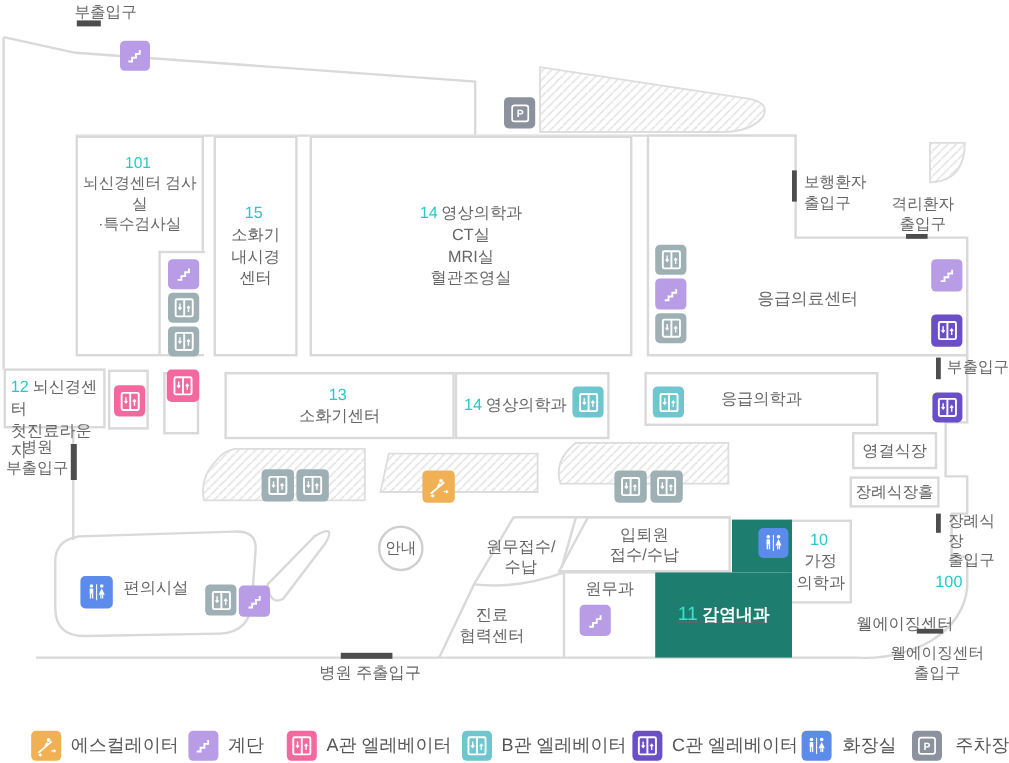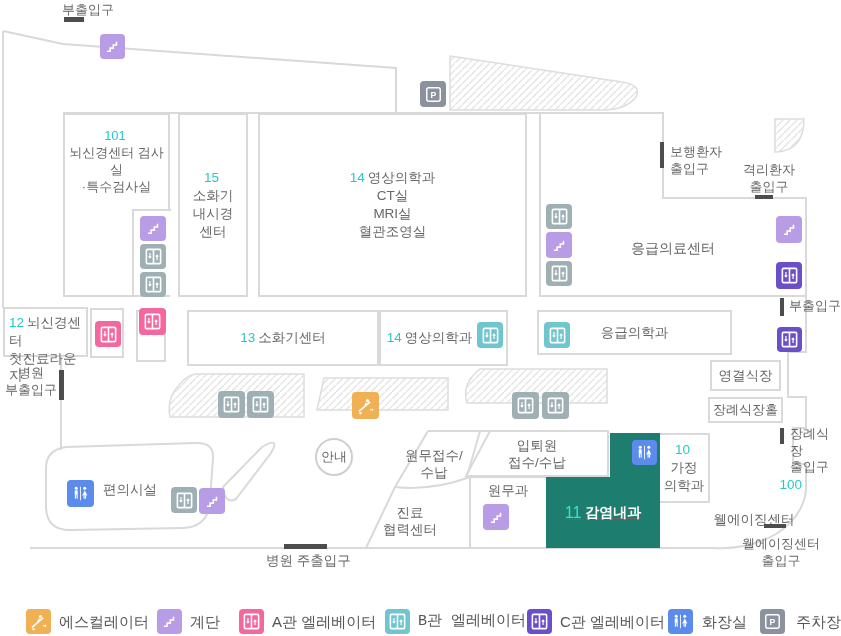--- a/index.html
+++ b/index.html
@@ -89,21 +89,21 @@
 
   <div class="room" style="left:3px;top:307px;width:85px;height:50px;align-items:flex-start;justify-content:flex-start;padding:5px 0 0 4px;text-align:left;">
     <div>
       <span class="num">12</span><span class="line">뇌신경센터
 첫진료라운지</span>
     </div>
   </div>
   <div class="wbox" style="left:90px;top:308px;width:34px;height:50px;"></div>
   <div class="wbox" style="left:136px;top:310px;width:30px;height:52px;"></div>
 
-  <div class="room" style="left:187px;top:310px;width:192px;height:56px;flex-direction:row;">
+  <div class="room" style="left:187px;top:310px;width:192px;height:56px;flex-direction:column;">
     <span class="num">13</span>
     <span>소화기센터</span>
   </div>
 
   <div class="room" style="left:379px;top:310px;width:129px;height:56px;flex-direction:row;padding-right:28px;box-sizing:border-box;">
     <span class="num">14</span>
     <span>영상의학과</span>
   </div>
 
   <div class="room" style="left:537px;top:310px;width:195px;height:45px;">
@@ -439,21 +439,21 @@
   <div class="icon legend-item" style="left: 385px; top: 609px; width: 25px; height: 25px; background: rgb(111, 198, 207);">
       <svg viewBox="0 0 24 24" width="19" height="19">
         <rect x="3" y="3" width="18" height="18" rx="1.5" fill="none" stroke="#fff" stroke-width="2"></rect>
         <line x1="12" y1="3" x2="12" y2="21" stroke="#fff" stroke-width="2"></line>
         <g stroke="#fff" stroke-width="1.5" fill="none">
           <path d="M7.5 7.5 v6 M5.9 11.7 L7.5 13.6 L9.1 11.7"></path>
           <path d="M16.5 16.5 v-6 M14.9 12.3 L16.5 10.4 L18.1 12.3"></path>
         </g>
       </svg>
     </div>
-  <div class="legend-lbl" style="left:418px;top:609px;font-family:Liberation Mono, monospace;">B관 엘레베이터</div>
+  <div class="legend-lbl" style="left:418px;top:609px;">B관 엘레베이터</div>
 
   <div class="icon legend-item" style="left: 527px; top: 609px; width: 25px; height: 25px; background: rgb(107, 79, 200);">
       <svg viewBox="0 0 24 24" width="19" height="19">
         <rect x="3" y="3" width="18" height="18" rx="1.5" fill="none" stroke="#fff" stroke-width="2"></rect>
         <line x1="12" y1="3" x2="12" y2="21" stroke="#fff" stroke-width="2"></line>
         <g stroke="#fff" stroke-width="1.5" fill="none">
           <path d="M7.5 7.5 v6 M5.9 11.7 L7.5 13.6 L9.1 11.7"></path>
           <path d="M16.5 16.5 v-6 M14.9 12.3 L16.5 10.4 L18.1 12.3"></path>
         </g>
       </svg>

